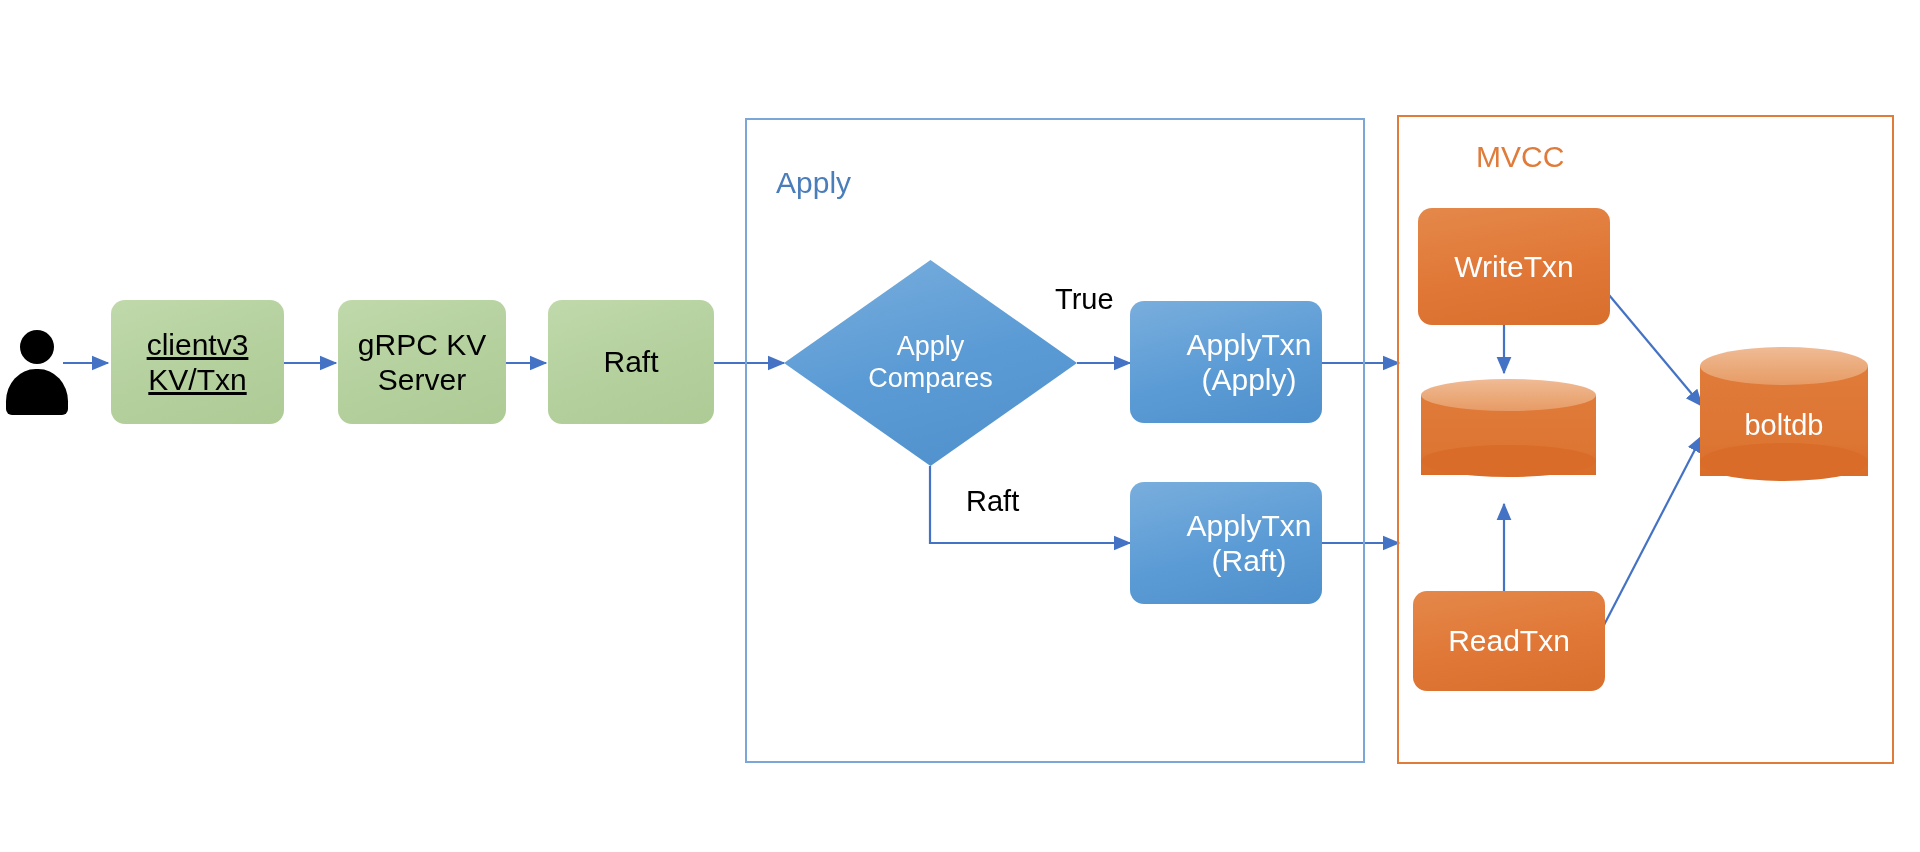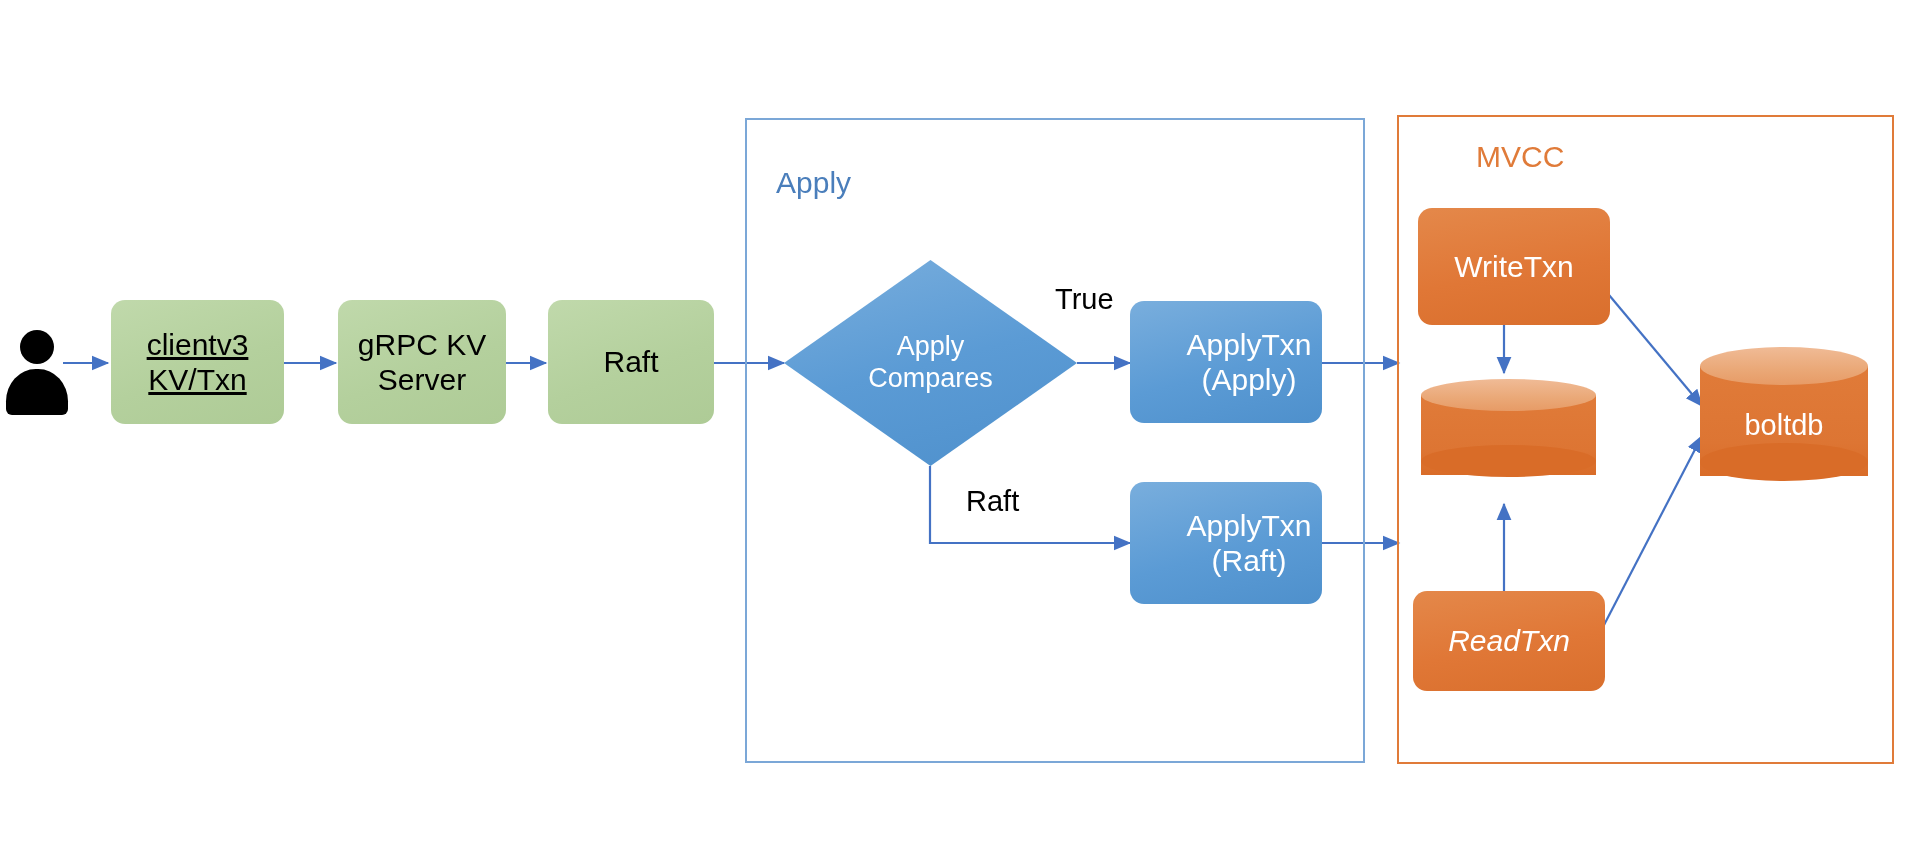--- a/index.html
+++ b/index.html
@@ -259,21 +259,21 @@
   <div class="node orange-box" style="left:1418px; top:208px; width:192px; height:117px;">
     <span class="line">WriteTxn</span>
   </div>
 
   <div class="cylinder" style="left:1421px; top:379px; width:175px; height:112px;">
     <div class="cyl-body" style="top:16px; height:80px;"></div>
     <div class="cyl-bottom" style="top:66px; height:32px;"></div>
     <div class="cyl-top" style="height:32px;"></div>
   </div>
 
-  <div class="node orange-box" style="left:1413px; top:591px; width:192px; height:100px;font-style:italic;">
+  <div class="node orange-box" style="left:1413px; top:591px; width:192px; height:100px;">
     <span class="line">ReadTxn</span>
   </div>
 
   <div class="cylinder" style="left:1700px; top:347px; width:168px; height:150px;">
     <div class="cyl-body" style="top:19px; height:110px;"></div>
     <div class="cyl-bottom" style="top:96px; height:38px;"></div>
     <div class="cyl-top" style="height:38px;"></div>
     <div class="cyl-label" style="top:23px; height:110px;">
       <span class="line">boltdb</span>
     </div>

